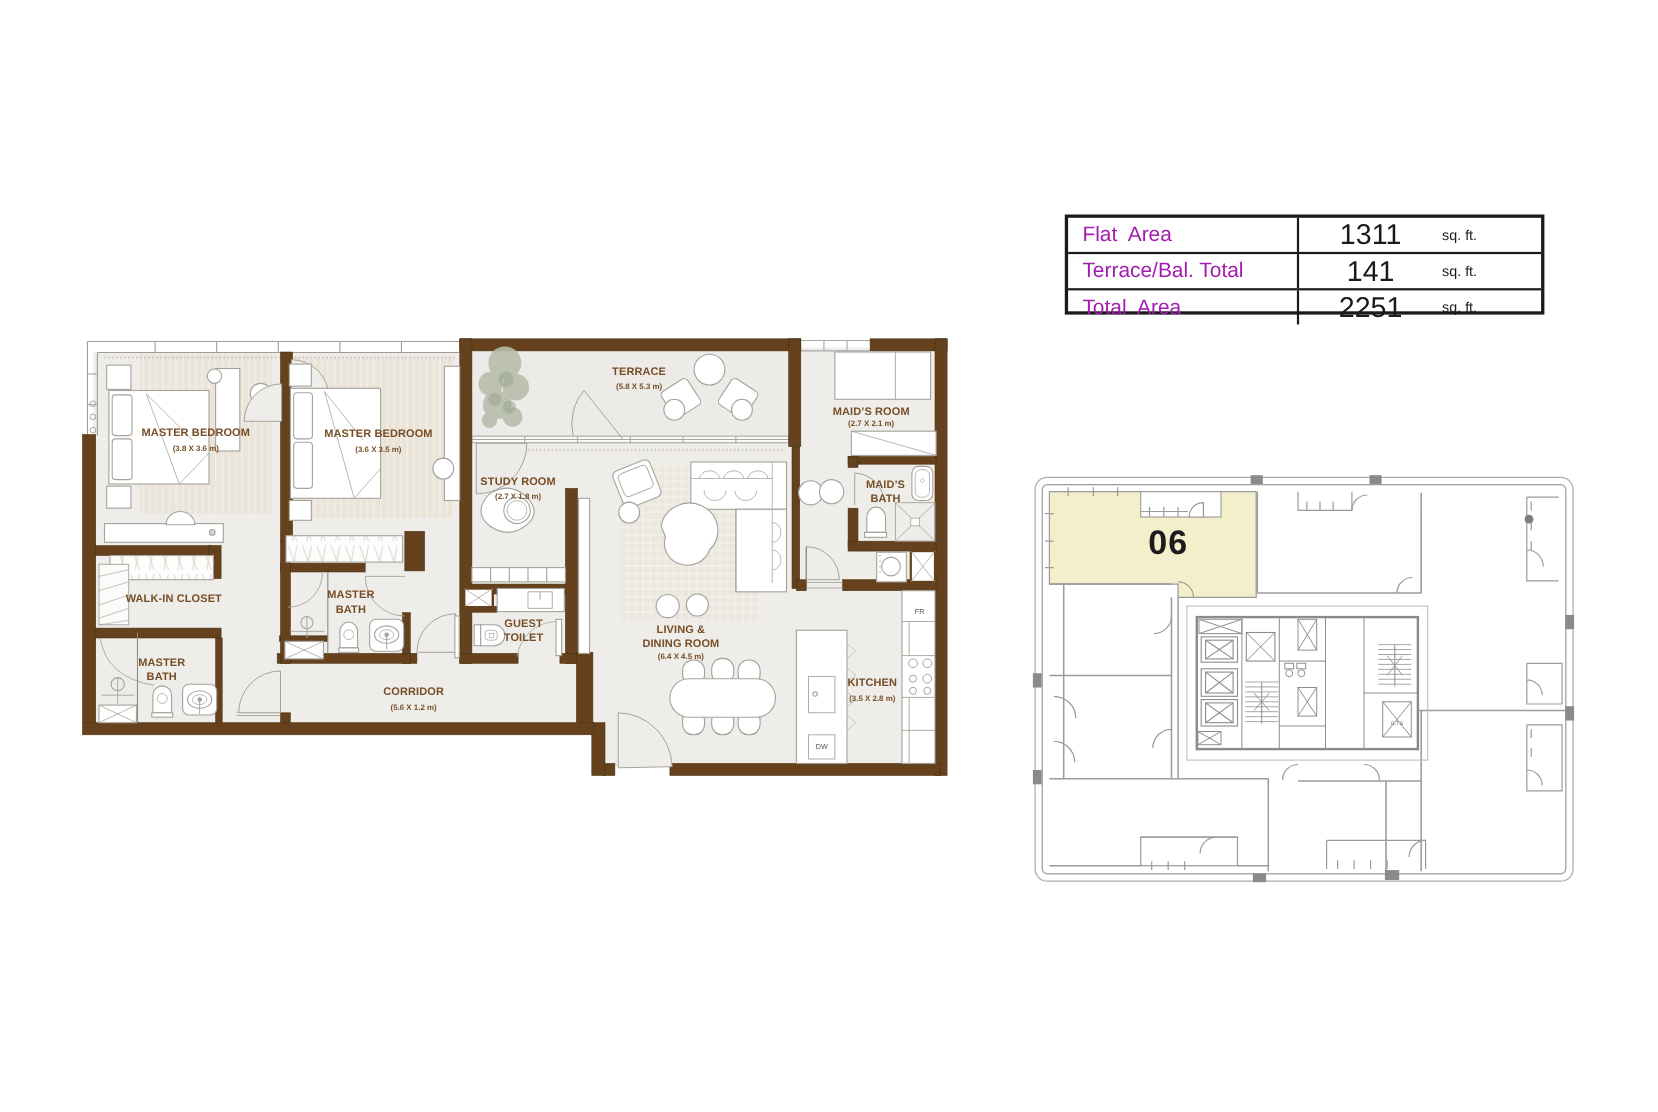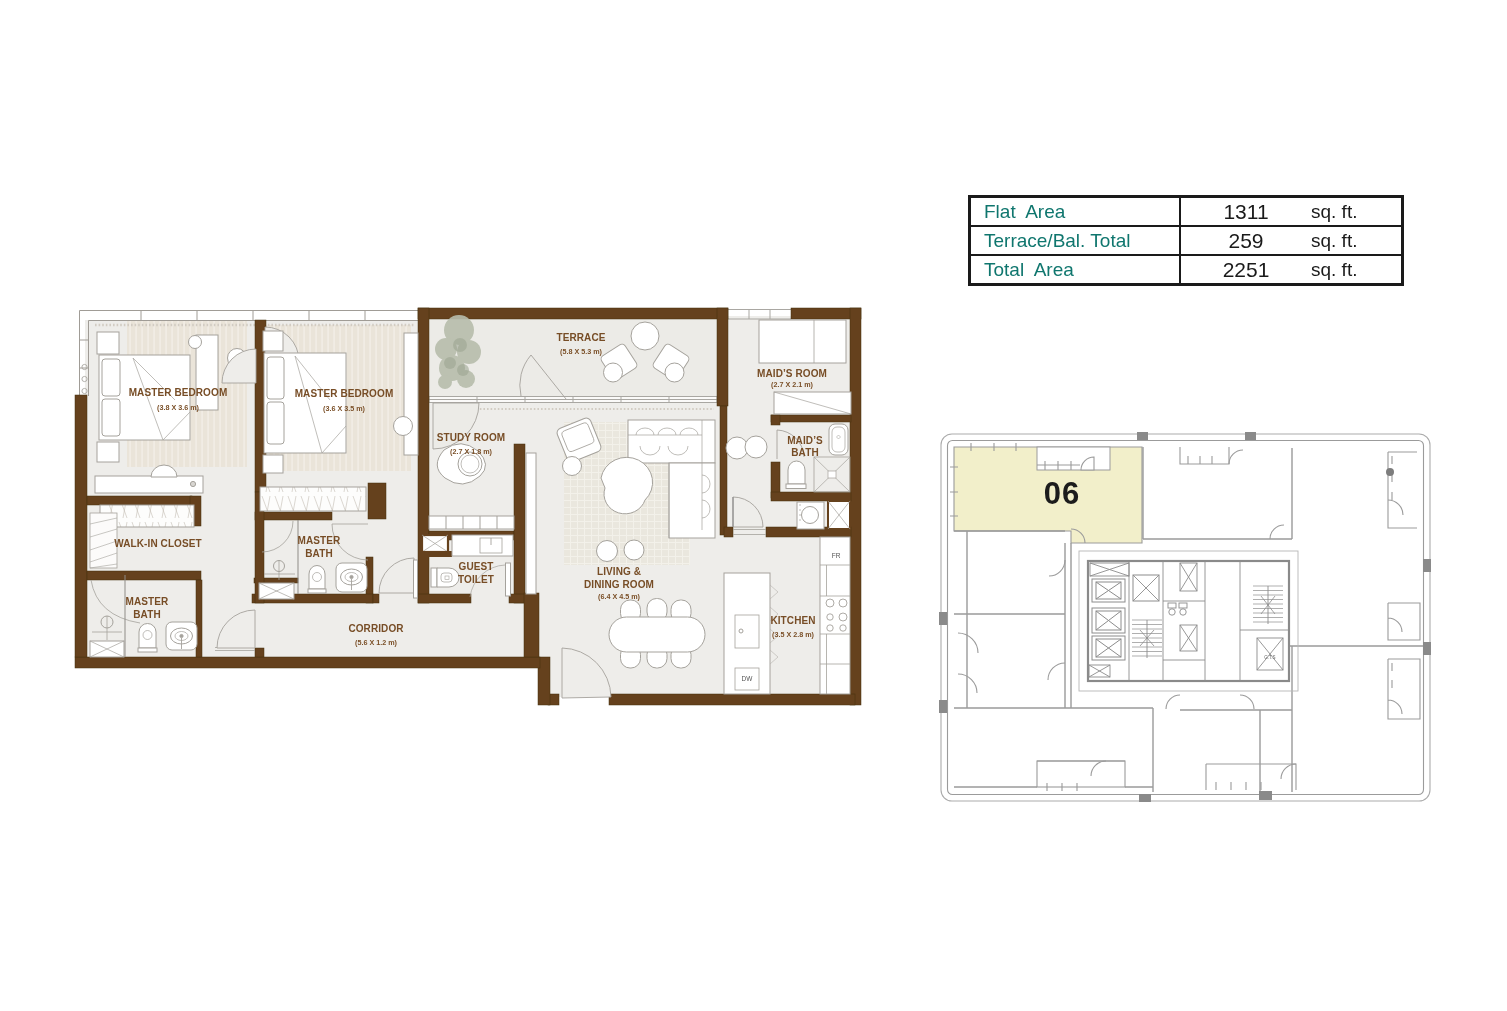--- a/index.html
+++ b/index.html
@@ -5,40 +5,40 @@
   html,body{margin:0;padding:0;background:#fff;}
   body{width:1507px;height:1011px;position:relative;overflow:hidden;
        font-family:"Liberation Sans",sans-serif;}
   .abs{position:absolute;}
   
   #areatable{left:968px;top:195px;width:436px;height:91px;border:3px solid #1a1a1a;
     box-sizing:border-box;display:flex;flex-direction:column;}
   #areatable .row{flex:1;display:flex;border-bottom:2.5px solid #1a1a1a;}
   #areatable .row:last-child{border-bottom:none;}
   #areatable .lc{width:195px;border-right:2.5px solid #1a1a1a;display:flex;align-items:center;
-    padding-left:13px;font-size:19px;color:#0f766e;}
+    padding-left:13px;font-size:19px;color:#a21caf;}
   #areatable .num{width:130px;display:flex;align-items:center;justify-content:center;
-    font-size:21px;color:#1a1a1a;}
-  #areatable .unit{display:flex;align-items:center;font-size:19px;color:#1a1a1a;}
+    font-size:26px;color:#1a1a1a;}
+  #areatable .unit{display:flex;align-items:center;font-size:13px;color:#1a1a1a;}
   text{font-family:"Liberation Sans",sans-serif;}
   .rl{fill:#774d26;font-size:10px;letter-spacing:0.1px;font-weight:bold;}
   .rd{fill:#7a4f27;font-size:7.2px;letter-spacing:0;font-weight:bold;}
 </style>
 </head>
 <body>
 
 <div id="areatable" class="abs">
   <div class="row">
       <div class="lc">Flat&nbsp; Area</div>
       <div class="num">1311</div>
       <div class="unit">sq. ft.</div>
     </div>
   <div class="row">
       <div class="lc">Terrace/Bal. Total</div>
-      <div class="num">259</div>
+      <div class="num">141</div>
       <div class="unit">sq. ft.</div>
     </div>
   <div class="row">
       <div class="lc">Total&nbsp; Area</div>
       <div class="num">2251</div>
       <div class="unit">sq. ft.</div>
     </div>
 </div>
 
 <svg id="plan" class="abs" style="left:70px;top:296px" width="800" height="420" viewBox="70 296 800 420">

